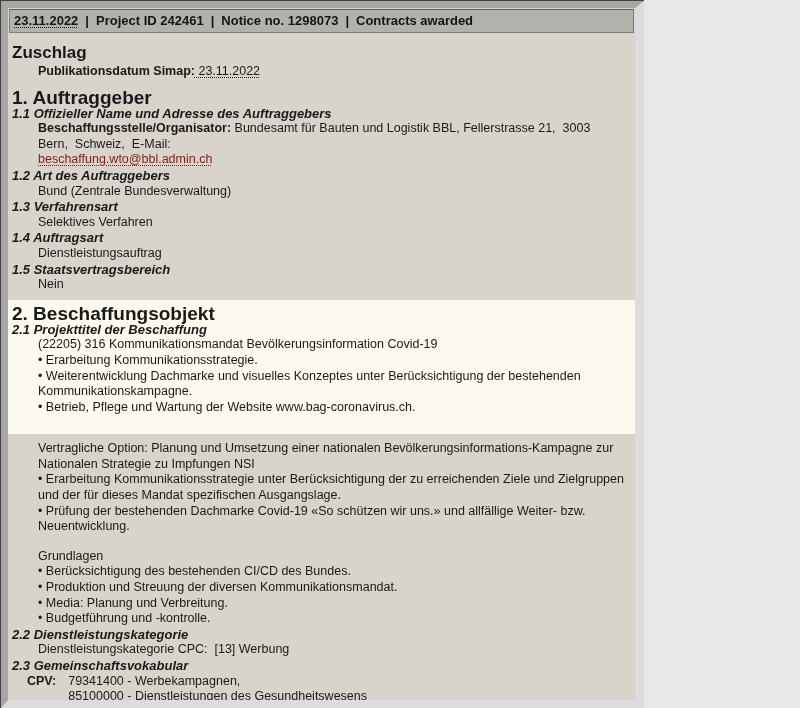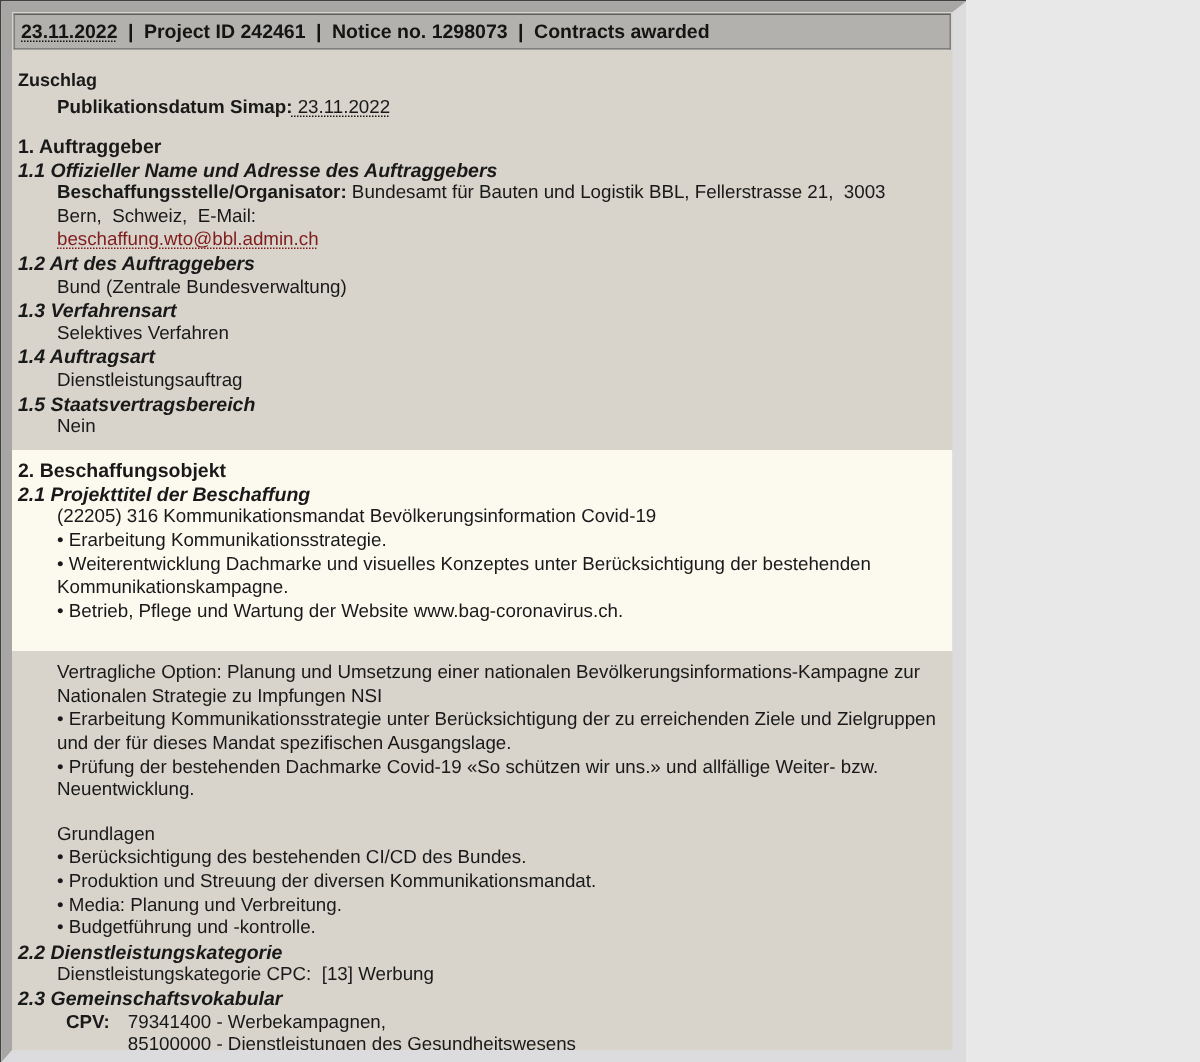--- a/index.html
+++ b/index.html
@@ -21,35 +21,35 @@
   .header-bar {
     margin:1px 1px 0 1px;
     background:#b2b1ae;
     border:1px solid #7e7e7d; border-top-color:#5f5f5f;
     padding:3px 8px 4px 4px;
     font-size:13px; font-weight:bold; color:#141414;
     white-space:nowrap;
   }
   .header-bar .sep { margin:0 7px; font-weight:bold; }
   .dotted { text-decoration:underline dotted 1px; text-underline-offset:2px; }
-  .h1 { font-size:12px; font-weight:bold; margin:10px 0 1px 4px; line-height:20px; }
-  .sec-h { font-size:13px; font-weight:bold; margin:9px 0 0 4px; line-height:17px; }
+  .h1 { font-size:17px; font-weight:bold; margin:10px 0 1px 4px; line-height:20px; }
+  .sec-h { font-size:19px; font-weight:bold; margin:9px 0 0 4px; line-height:17px; }
   .sub-h { font-size:13px; font-weight:bold; margin:0 0 0 4px; line-height:15.6px;font-style:italic; }
   .line { font-size:12.5px; line-height:15.6px; margin-left:30px; padding-right:8px; }
   .prewrap { white-space:pre-wrap; }
   .b { font-weight:bold; }
   .email-link { color:#7f1d1d; text-decoration:underline dotted 1px; text-underline-offset:2px; cursor:pointer; }
   .highlight {
     background:#fcf9ef;
     margin:7px 0 7px 0;
     padding:5px 0 19px 0;
   }
   .highlight .sec-h { margin-top:0; }
   .gap-blank { height:14px; }
-  .cpv-row { display:flex; margin-left:36px; font-size:12.5px; line-height:15.6px; }
+  .cpv-row { display:flex; margin-left:19px; font-size:12.5px; line-height:15.6px; }
   .cpv-label { font-weight:bold; margin-right:12px; }
 </style>
 </head>
 <body>
 
 <div class="page">
   <div class="frame">
 
     <div class="header-bar"><span class="dotted">23.11.2022</span><span class="sep">|</span><span>Project ID 242461</span><span class="sep">|</span><span>Notice no. 1298073</span><span class="sep">|</span><span>Contracts awarded</span></div>
 

